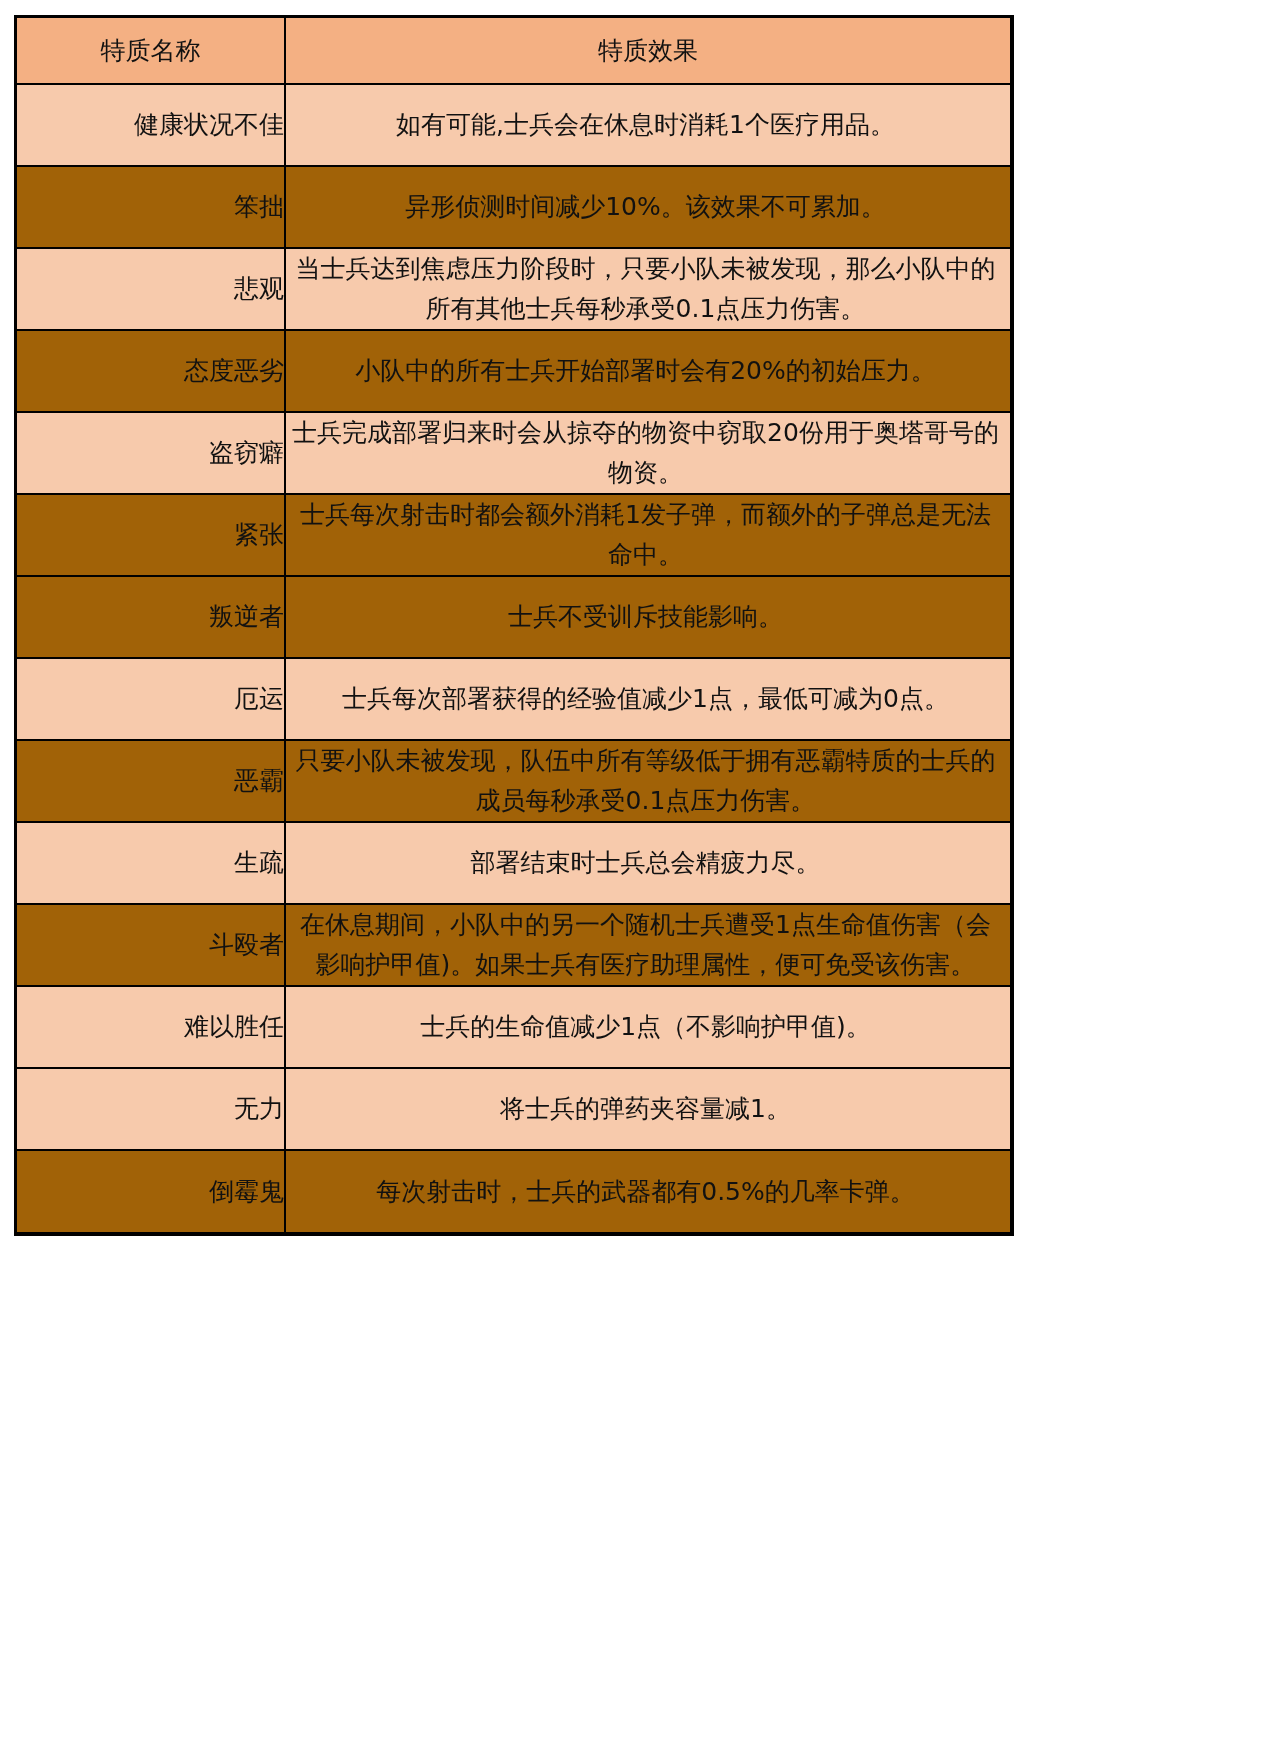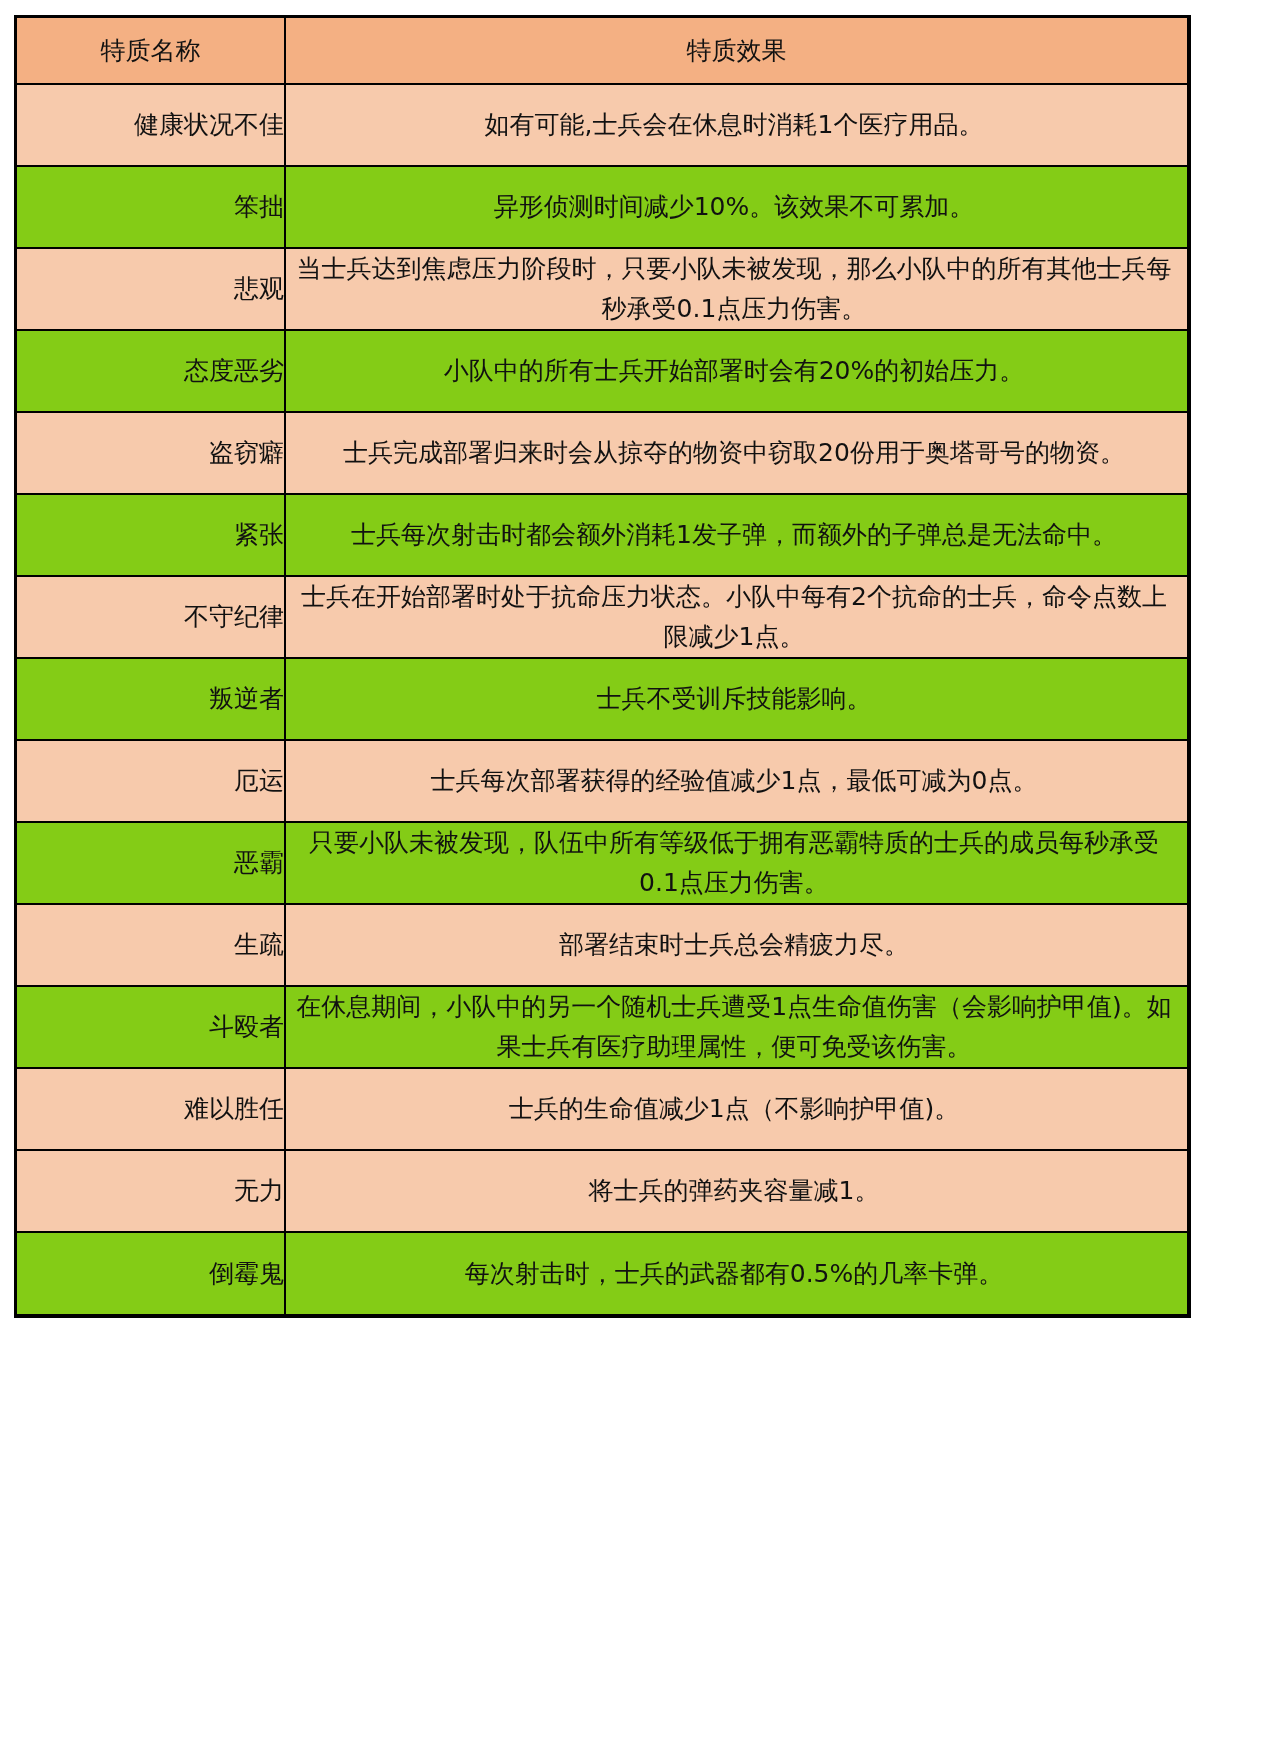--- a/index.html
+++ b/index.html
@@ -12,21 +12,21 @@
       height: 1754px;
       position: relative;
       overflow: hidden;
       font-family: "DejaVu Sans", "Liberation Sans", sans-serif;
       color: #111111;
     }
     .table-wrap {
       position: absolute;
       left: 14px;
       top: 15px;
-      width: 1177px;
+      width: 1000px;
       border: 3px solid #000000;
       border-right-width: 4px;
       border-bottom-width: 4px;
       box-sizing: border-box;
     }
     table.traits {
       width: 100%;
       border-collapse: collapse;
       table-layout: fixed;
     }
@@ -44,21 +44,21 @@
     col.c-effect { width: auto; }
     .hdr {
       background: #F4B083;
       height: 66px;
       font-size: 25px;
       font-weight: normal;
       text-align: center;
     }
     .row td { height: 82px; }
     .row.dark td { background: #F7CAAC; }
-    .row.light td { background: #84cc16; }
+    .row.light td { background: #a16207; }
     .name-cell {
       text-align: right;
       font-size: 25px;
       line-height: 1.2;
     }
     .effect-cell {
       text-align: center;
       font-size: 25px;
       line-height: 40px;
       padding: 0 10px 0 5px !important;
@@ -113,24 +113,20 @@
         <td class="effect-cell">小队中的所有士兵开始部署时会有20%的初始压力。</td>
       </tr>
       <tr class="row dark">
         <td class="name-cell">盗窃癖</td>
         <td class="effect-cell">士兵完成部署归来时会从掠夺的物资中窃取20份用于奥塔哥号的物资。</td>
       </tr>
       <tr class="row light">
         <td class="name-cell">紧张</td>
         <td class="effect-cell">士兵每次射击时都会额外消耗1发子弹，而额外的子弹总是无法命中。</td>
       </tr>
-      <tr class="row dark">
-        <td class="name-cell">不守纪律</td>
-        <td class="effect-cell">士兵在开始部署时处于抗命压力状态。小队中每有2个抗命的士兵，命令点数上限减少1点。</td>
-      </tr>
       <tr class="row light">
         <td class="name-cell">叛逆者</td>
         <td class="effect-cell">士兵不受训斥技能影响。</td>
       </tr>
       <tr class="row dark">
         <td class="name-cell">厄运</td>
         <td class="effect-cell">士兵每次部署获得的经验值减少1点，最低可减为0点。</td>
       </tr>
       <tr class="row light">
         <td class="name-cell">恶霸</td>

